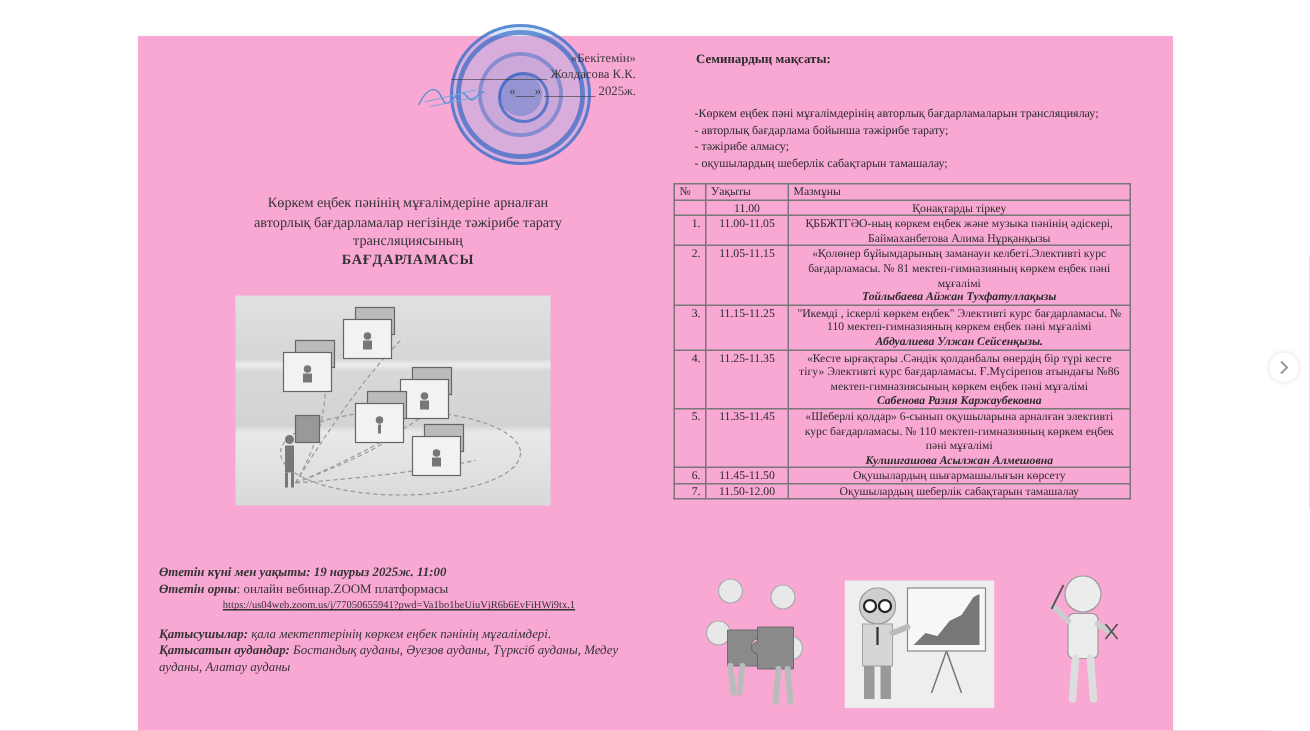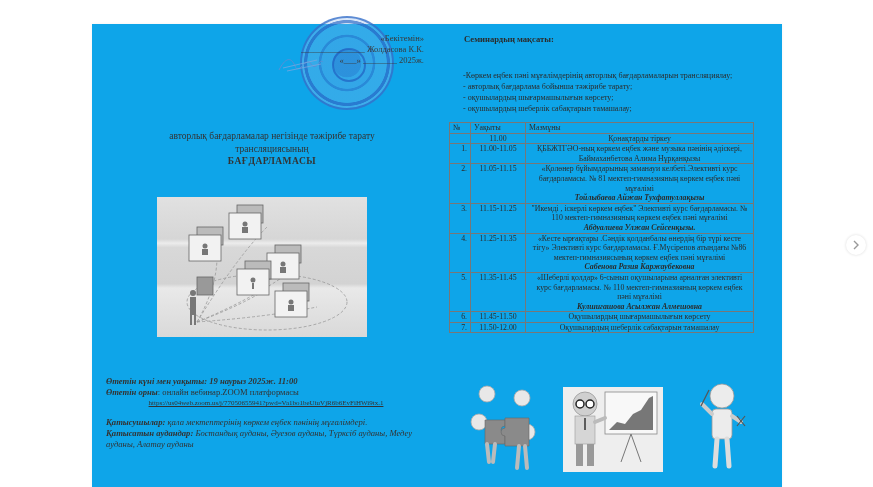--- a/index.html
+++ b/index.html
@@ -1,17 +1,17 @@
 <!DOCTYPE html>
 <html><head>
 <meta charset="utf-8">
 <style>
   html,body{margin:0;padding:0;}
   body{width:873px;height:487px;background:#ffffff;position:relative;overflow:hidden;font-family:"Liberation Serif","DejaVu Serif",serif;color:#2b2b2b;}
-  .page{position:absolute;left:92px;top:24px;width:690px;height:463px;background:#0ea5e9;box-shadow:0 0 3px rgba(0,0,0,0.06);}
+  .page{position:absolute;left:92px;top:24px;width:690px;height:463px;background:#f9a8d4;box-shadow:0 0 3px rgba(0,0,0,0.06);}
   .left-col{position:absolute;left:0;top:0;width:345px;height:100%;}
   .right-col{position:absolute;left:345px;top:0;width:345px;height:100%;}
 
   
   .approval{position:absolute;left:160px;top:9px;width:172px;font-size:8.5px;line-height:11px;text-align:right;color:#3a3a3a;}
   .approval .l1{display:block;}
   .approval .l2{display:block;}
   .approval .l3{display:block;}
   .approval .l4{display:block;}
   .signature{position:absolute;left:185px;top:30px;width:48px;height:20px;}
@@ -64,20 +64,21 @@
       <path d="M2 16 C8 4, 14 2, 18 12 S 28 2, 34 10 S 42 4, 46 8" stroke="#5a8fd6" stroke-width="1" fill="none"></path>
       <path d="M6 14 L40 6 M10 17 L44 10" stroke="#7aa6e0" stroke-width="0.8" fill="none"></path>
     </svg>
     <div class="approval">
       <span class="l1">«Бекітемін»</span>
       <span class="l3">_______________ Жолдасова К.К.</span>
       <span class="l4">«___» ________ 2025ж.</span>
     </div>
 
     <div class="title">
+      <span>Көркем еңбек пәнінің мұғалімдеріне арналған</span>
       <span>авторлық бағдарламалар негізінде тәжірибе тарату</span>
       <span>трансляциясының</span>
       <span class="bold">БАҒДАРЛАМАСЫ</span>
     </div>
 
     <div class="illustration">
       <svg width="210" height="140" viewBox="0 0 210 140">
         <g fill="none" stroke="#999" stroke-dasharray="3,2" stroke-width="0.8">
           <path d="M40 125 Q 80 60 110 30"></path>
           <path d="M40 125 Q 60 90 60 60"></path>
@@ -125,21 +126,21 @@
       <span class="row"><b>Қатысушылар:</b><i> қала мектептерінің көркем еңбек пәнінің мұғалімдері.</i></span>
       <span class="row"><b>Қатысатын аудандар:</b><i> Бостандық ауданы, Әуезов ауданы, Түрксіб ауданы, Медеу ауданы, Алатау ауданы</i></span>
     </div>
   </div>
 
   <div class="right-col">
     <div class="goals-title">Семинардың мақсаты:</div>
     <ul class="goals">
       <li>-Көркем еңбек пәні мұғалімдерінің авторлық бағдарламаларын трансляциялау;</li>
       <li>- авторлық бағдарлама бойынша тәжірибе тарату;</li>
-      <li>- оқушылардың шығармашылығын көрсету;</li>
+      <li>- тәжірибе алмасу;</li>
       <li>- оқушылардың шеберлік сабақтарын тамашалау;</li>
     </ul>
 
     <table class="program">
       <tbody>
           <tr>
         <th>№</th>
         <th>Уақыты</th>
         <th>Мазмұны</th>
       </tr>

